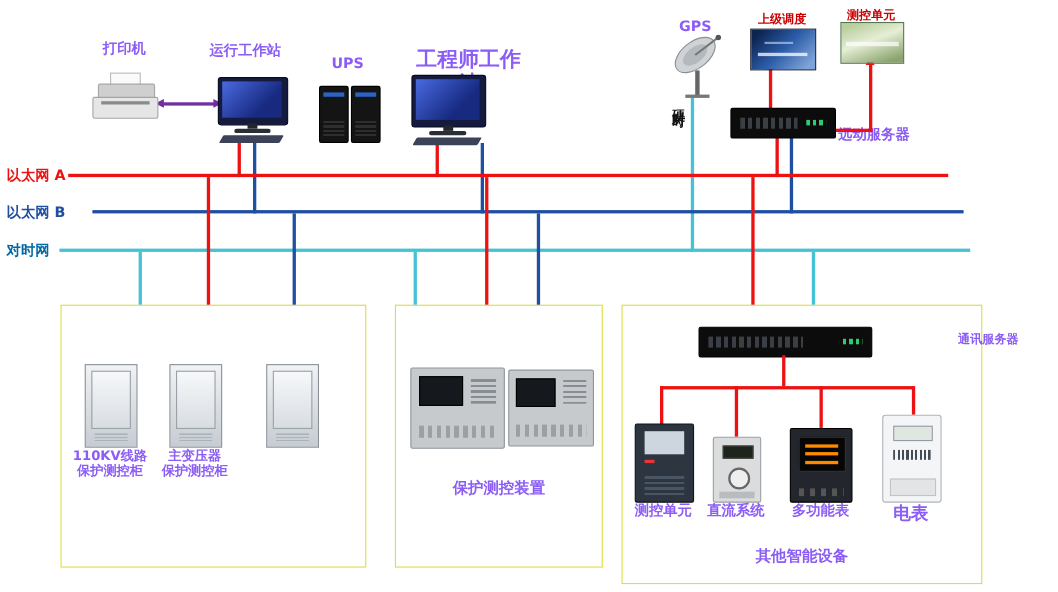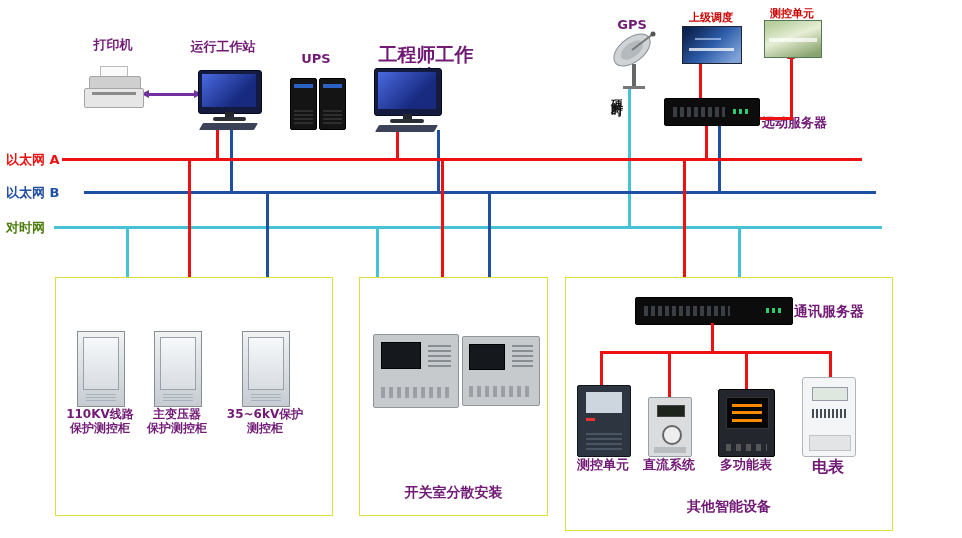--- a/index.html
+++ b/index.html
@@ -1,19 +1,19 @@
 <!DOCTYPE html>
 <html><head>
 <meta charset="utf-8">
 <style>
   html,body{margin:0;padding:0;background:#fff;}
   #canvas{position:relative;width:962px;height:538px;background:#fff;overflow:hidden;
           font-family:"DejaVu Sans","Liberation Sans",sans-serif;}
   .abs{position:absolute;}
-  .lbl{position:absolute;font-weight:bold;color:#701a75;text-align:center;line-height:1.15;}
+  .lbl{position:absolute;font-weight:bold;color:#8b5cf6;text-align:center;line-height:1.15;}
   .hline,.vline{position:absolute;}
   
   .red{background:#ee1111;} .blue{background:#1f4fa0;} .cyan{background:#45c3d5;} .purple{background:#7030a0;}
   .buslbl{position:absolute;font-weight:bold;font-size:13px;background:#fff;padding:0 2px;z-index:3;white-space:nowrap;}
   
   .arr-up-red{position:absolute;width:0;height:0;border-left:4px solid transparent;border-right:4px solid transparent;border-bottom:8px solid #ee1111;}
   .arr-l-purple{position:absolute;width:0;height:0;border-top:4px solid transparent;border-bottom:4px solid transparent;border-right:8px solid #7030a0;}
   .arr-r-purple{position:absolute;width:0;height:0;border-top:4px solid transparent;border-bottom:4px solid transparent;border-left:8px solid #7030a0;}
   
   .gbox{position:absolute;border:1.5px solid #dede3c;background:transparent;}
@@ -150,21 +150,21 @@
     <div class="ports"></div>
     <div class="leds"></div>
   </div>
   <div class="vline red z1" style="left:705px;top:124px;width:3px;height:37px;"></div>
   <div class="vline blue z1" style="left:718px;top:124px;width:3px;height:70px;"></div>
 
   <div class="buslbl" style="left:4px;top:151px;color:#ee1111;">以太网 A</div>
   <div class="hline red z1" style="left:58px;top:158px;width:804px;height:3px;"></div>
   <div class="buslbl" style="left:4px;top:184px;color:#1f4fa0;">以太网 B</div>
   <div class="hline blue z1" style="left:84px;top:191px;width:792px;height:3px;"></div>
-  <div class="buslbl" style="left:4px;top:219px;color:#4d7c0f;">对时网</div>
+  <div class="buslbl" style="left:4px;top:219px;color:#0369a1;">对时网</div>
   <div class="hline cyan z1" style="left:54px;top:226px;width:828px;height:3px;"></div>
 
   <div class="vline cyan z1" style="left:126px;top:229px;width:3px;height:48px;"></div>
   <div class="vline red z1" style="left:188px;top:161px;width:3px;height:116px;"></div>
   <div class="vline blue z1" style="left:266px;top:194px;width:3px;height:83px;"></div>
   <div class="vline cyan z1" style="left:376px;top:229px;width:3px;height:48px;"></div>
   <div class="vline red z1" style="left:441px;top:161px;width:3px;height:116px;"></div>
   <div class="vline blue z1" style="left:488px;top:194px;width:3px;height:83px;"></div>
   <div class="vline red z1" style="left:683px;top:161px;width:3px;height:116px;"></div>
   <div class="vline cyan z1" style="left:738px;top:229px;width:3px;height:48px;"></div>
@@ -174,46 +174,42 @@
     <div class="cabinet" style="left:98px;top:53px;"></div>
     <div class="cabinet" style="left:186px;top:53px;"></div>
     <div class="lbl" style="left:-1px;top:130px;width:90px;font-size:12px;">
       <div>110KV线路</div>
       <div>保护测控柜</div>
     </div>
     <div class="lbl" style="left:76px;top:130px;width:90px;font-size:12px;">
       <div>主变压器</div>
       <div>保护测控柜</div>
     </div>
-    <div class="lbl" style="left:164px;top:130px;width:90px;font-size:12px;">
-      <div>35~6kV保护</div>
-      <div>测控柜</div>
-    </div>
   </div>
 
   <div class="gbox" style="left:359px;top:277px;width:187px;height:237px;">
     <div class="prot" style="left:13px;top:56px;width:84px;height:72px;">
       <div class="scr"></div>
       <div class="btns"></div>
       <div class="row"></div>
     </div>
     <div class="prot" style="left:102px;top:58px;width:76px;height:68px;">
       <div class="scr"></div>
       <div class="btns"></div>
       <div class="row"></div>
     </div>
-    <div class="lbl" style="left:0;top:206px;width:187px;font-size:14px;">开关室分散安装</div>
+    <div class="lbl" style="left:0;top:158px;width:187px;font-size:14px;">保护测控装置</div>
   </div>
 
   <div class="gbox" style="left:565px;top:277px;width:326px;height:252px;">
     <div class="rack" style="left:69px;top:19px;width:156px;height:26px;">
       <div class="ports"></div>
       <div class="leds"></div>
     </div>
-    <div class="lbl" style="left:228px;top:25px;width:96px;font-size:14px;text-align:left;">通讯服务器</div>
+    <div class="lbl" style="left:228px;top:25px;width:96px;font-size:11px;text-align:right;padding-left:36px;">通讯服务器</div>
 
     <div class="vline red" style="left:145px;top:45px;width:3px;height:28px;"></div>
     <div class="hline red" style="left:34px;top:73px;width:230px;height:3px;"></div>
     <div class="vline red" style="left:34px;top:73px;width:3px;height:36px;"></div>
     <div class="vline red" style="left:102px;top:73px;width:3px;height:46px;"></div>
     <div class="vline red" style="left:179px;top:73px;width:3px;height:38px;"></div>
     <div class="vline red" style="left:263px;top:73px;width:3px;height:26px;"></div>
 
     <div class="ied" style="left:11px;top:107px;width:52px;height:70px;">
       <div class="scr"></div>

